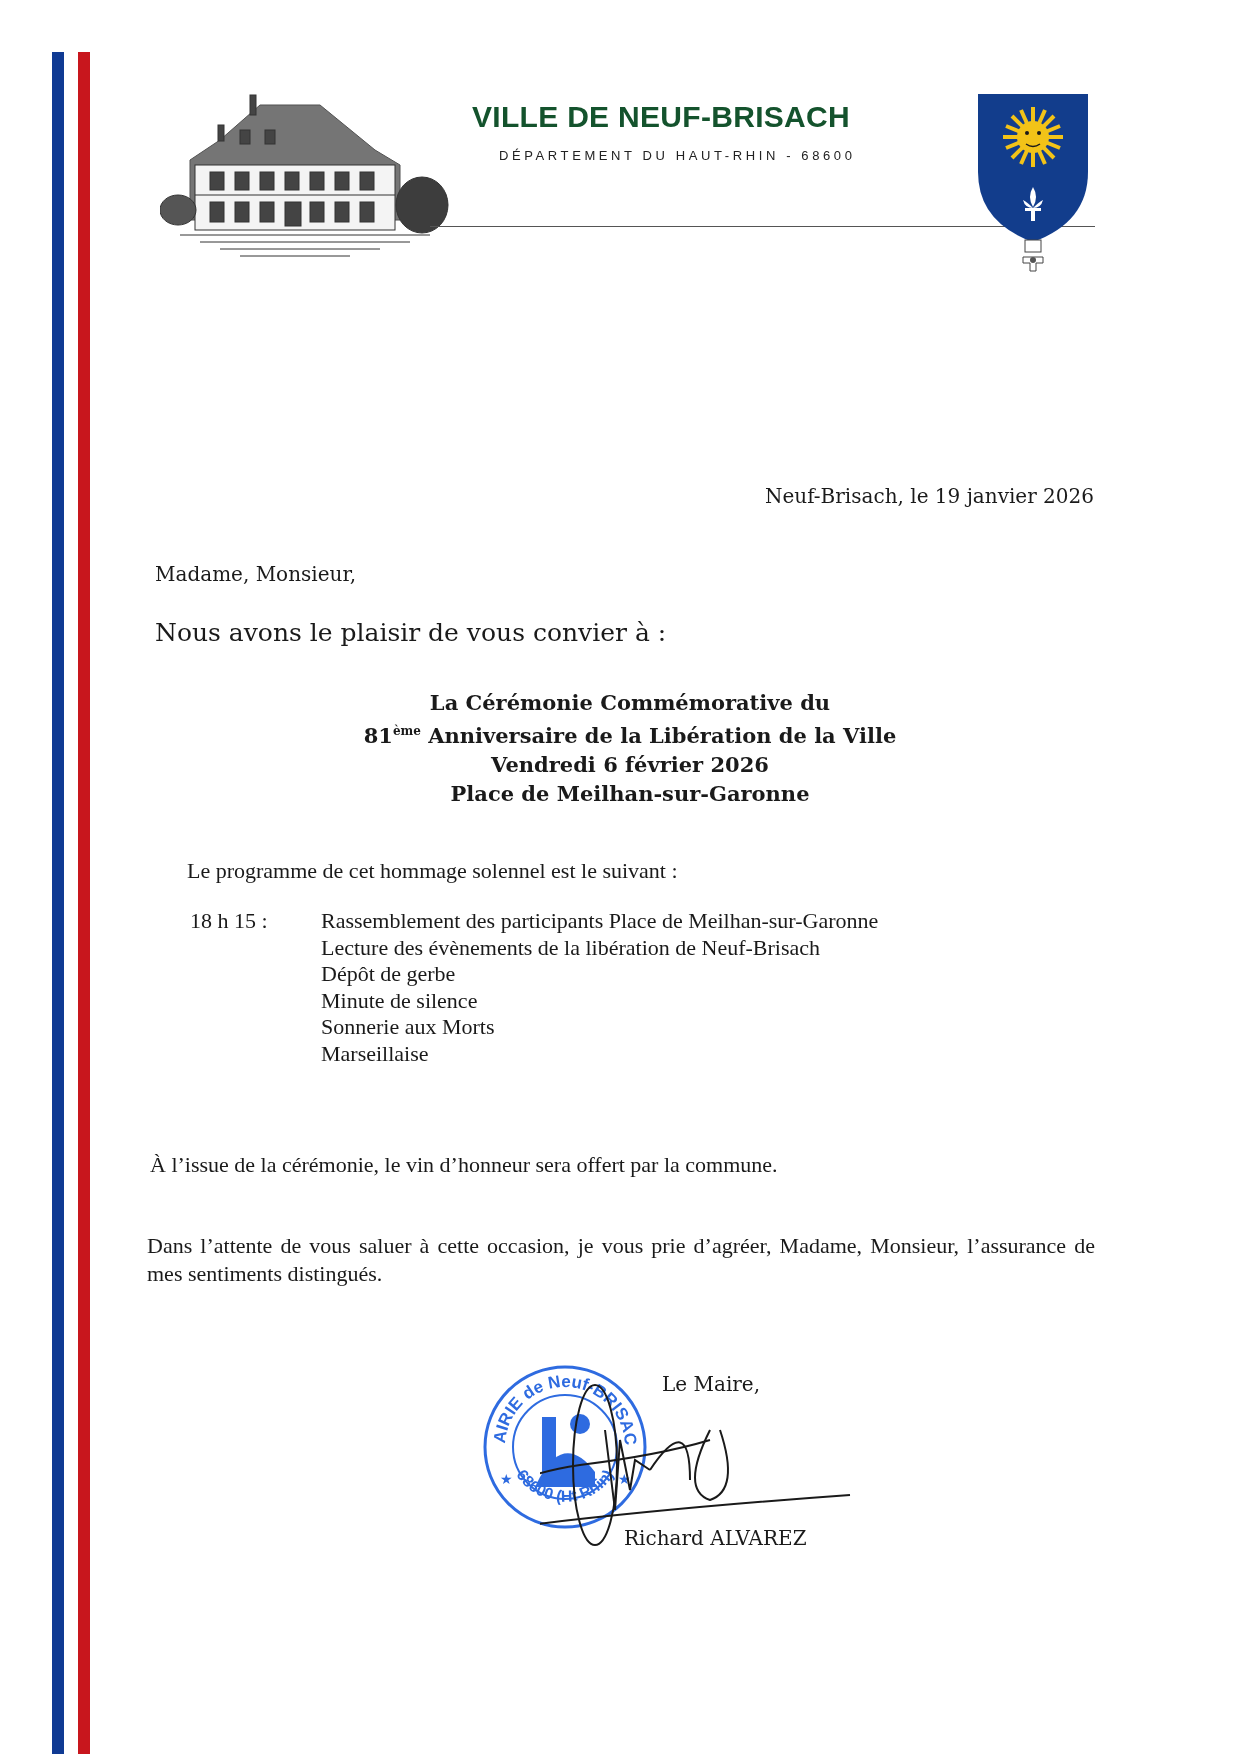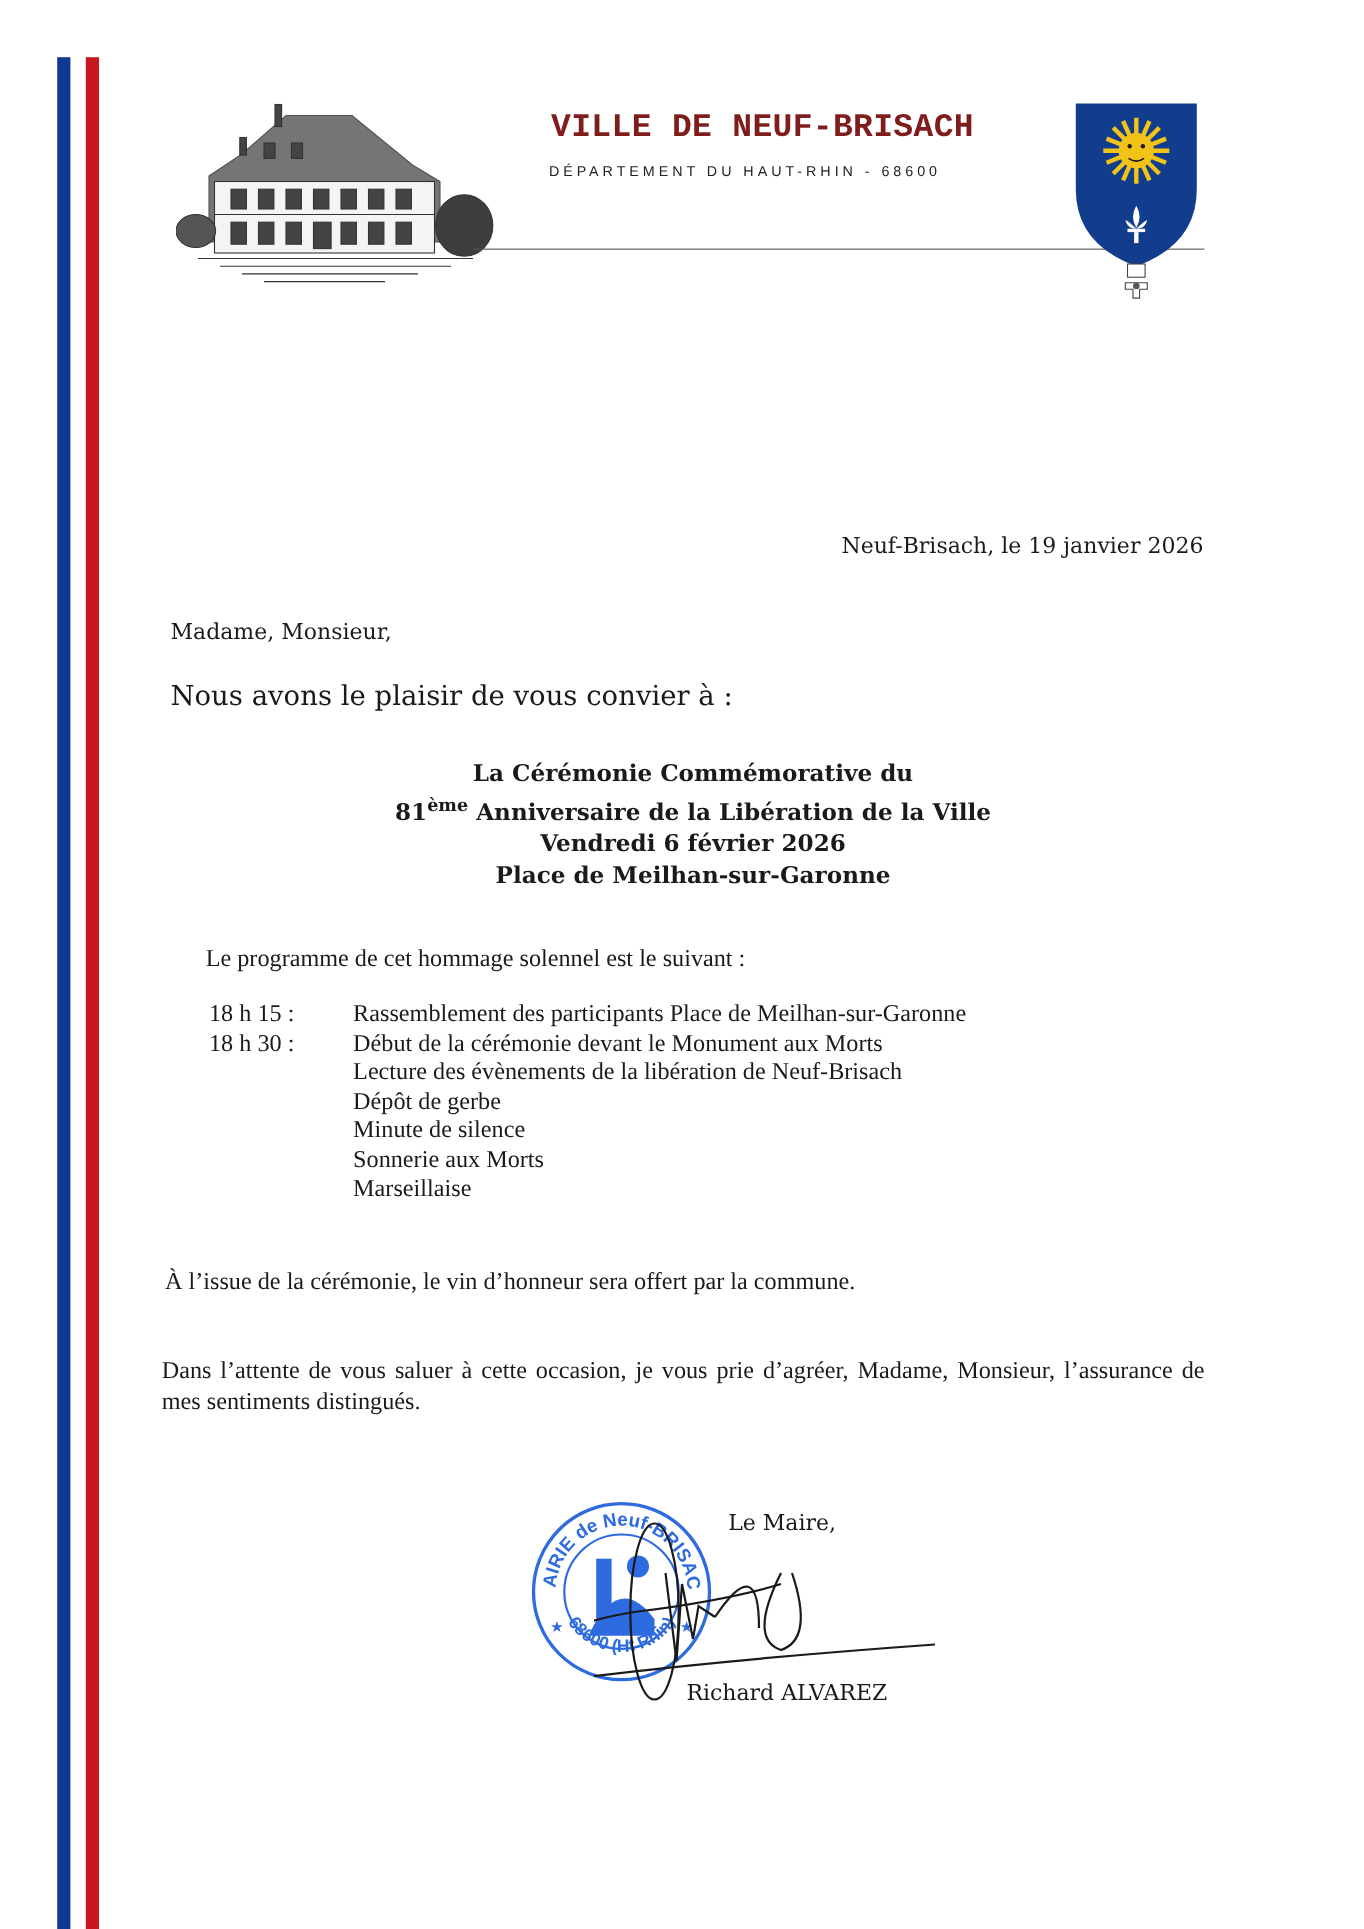--- a/index.html
+++ b/index.html
@@ -3,34 +3,34 @@
   <meta charset="utf-8">
   <style>
     html, body { margin: 0; padding: 0; background: #ffffff; }
     body { width: 1240px; height: 1754px; position: relative; overflow: hidden;
            font-family: "DejaVu Serif", serif; color: #1a1a1a; }
     .stripe { position: absolute; top: 52px; bottom: 0; width: 12px; }
     .stripe.blue { left: 52px; background: #0f3a93; }
     .stripe.red { left: 78px; background: #c8161d; }
 
     .building { position: absolute; left: 160px; top: 90px; width: 290px; height: 175px; }
-    .city-title { position: absolute; left: 501px; top: 100px; font-family: Liberation Mono, monospace;
-                  font-weight: bold; font-size: 30px; color: #7f1d1d; letter-spacing: 0.3px; }
+    .city-title { position: absolute; left: 472px; top: 100px; font-family: Liberation Sans, sans-serif;
+                  font-weight: bold; font-size: 30px; color: #14532d; letter-spacing: 0.3px; }
     .city-sub { position: absolute; left: 499px; top: 148px; font-family: "Liberation Sans", sans-serif;
                 font-size: 13px; letter-spacing: 3.6px; color: #222; }
     .header-rule { position: absolute; left: 430px; top: 226px; width: 665px; height: 1px; background: #555; }
     .crest { position: absolute; left: 973px; top: 92px; width: 120px; height: 185px; }
 
     .date-line { position: absolute; right: 146px; top: 484px; font-size: 20px; margin-left: 32px; }
     .salutation { position: absolute; left: 155px; top: 562px; font-size: 20px; }
     .intro { position: absolute; left: 155px; top: 618px; font-size: 25px; }
 
     .event-block { position: absolute; left: 300px; top: 688px; width: 660px; text-align: center;
                    font-weight: bold; font-size: 21px; line-height: 29px; }
-    .event-block sup { font-size: 16px; font-weight: bold; }
+    .event-block sup { font-size: 12px; font-weight: bold; }
 
     .program-intro { position: absolute; left: 150px; top: 858px; font-family: "Liberation Serif", serif;
                      font-size: 22px; margin-left: 37px; }
     .program { position: absolute; left: 166px; top: 908px; font-family: "Liberation Serif", serif;
                font-size: 22px; line-height: 26.5px; }
     .prog-row { display: flex; margin-left: 24px; }
     .prog-time { width: 131px; }
     .closing1 { position: absolute; left: 150px; top: 1152px; font-family: "Liberation Serif", serif; font-size: 22px; }
     .closing2 { position: absolute; left: 147px; top: 1232px; width: 948px; font-family: "Liberation Serif", serif;
                 font-size: 22px; line-height: 28px; text-align: justify; text-align-last: left; }
@@ -128,24 +128,20 @@
 </div>
 
 <div class="program-intro">Le programme de cet hommage solennel est le suivant :</div>
 
 <div class="program">
   <div class="prog-row">
       <span class="prog-time">18 h 15 :</span>
       <span>Rassemblement des participants Place de Meilhan-sur-Garonne</span>
     </div>
   <div class="prog-row">
-      <span class="prog-time">18 h 30 :</span>
-      <span>Début de la cérémonie devant le Monument aux Morts</span>
-    </div>
-  <div class="prog-row">
       <span class="prog-time"></span>
       <span>Lecture des évènements de la libération de Neuf-Brisach</span>
     </div>
   <div class="prog-row">
       <span class="prog-time"></span>
       <span>Dépôt de gerbe</span>
     </div>
   <div class="prog-row">
       <span class="prog-time"></span>
       <span>Minute de silence</span>

